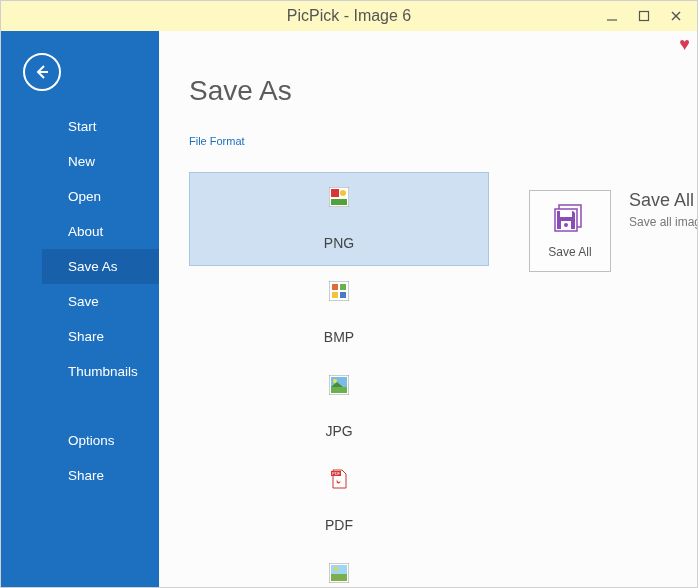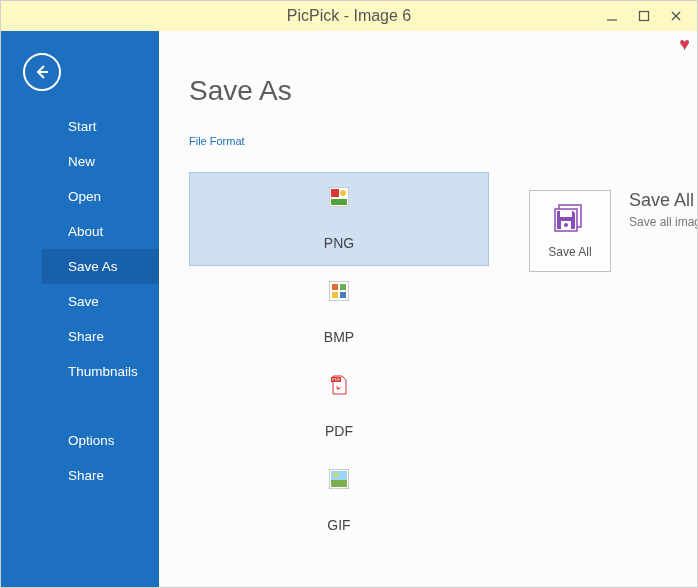--- a/index.html
+++ b/index.html
@@ -180,20 +180,32 @@
                 <rect width="20" height="20" fill="#fff" stroke="#999"></rect>
                 <rect x="3" y="3" width="6" height="6" fill="#e06b3a"></rect>
                 <rect x="11" y="3" width="6" height="6" fill="#6ab04c"></rect>
                 <rect x="3" y="11" width="6" height="6" fill="#f2c33c"></rect>
                 <rect x="11" y="11" width="6" height="6" fill="#4a7dc0"></rect>
               </svg>
           </span>
           <span>BMP</span>
         </div>
 
+        <div class="format-item">
+          <span class="format-icon">
+            <svg width="20" height="20" viewBox="0 0 20 20">
+                <rect width="20" height="20" fill="#fff" stroke="#999"></rect>
+                <rect x="2" y="2" width="16" height="10" fill="#77bde8"></rect>
+                <circle cx="6" cy="6" r="2" fill="#f2e33c"></circle>
+                <path d="M2 12 L8 7 L14 12 Z" fill="#4a8c3a"></path>
+                <rect x="2" y="12" width="16" height="6" fill="#6ab04c"></rect>
+              </svg>
+          </span>
+          <span>JPG</span>
+        </div>
 
         <div class="format-item">
           <span class="format-icon">
             <svg width="20" height="20" viewBox="0 0 20 20">
                 <path d="M4 1 H13 L17 5 V19 H4 Z" fill="#fff" stroke="#c33"></path>
                 <rect x="2" y="2" width="10" height="5" fill="#d93636"></rect>
                 <text x="3" y="6" font-size="4" fill="#fff" font-family="Arial">PDF</text>
                 <path d="M8 10 C8 14 12 14 12 10 C12 16 6 16 8 10" fill="#d93636"></path>
               </svg>
           </span>

